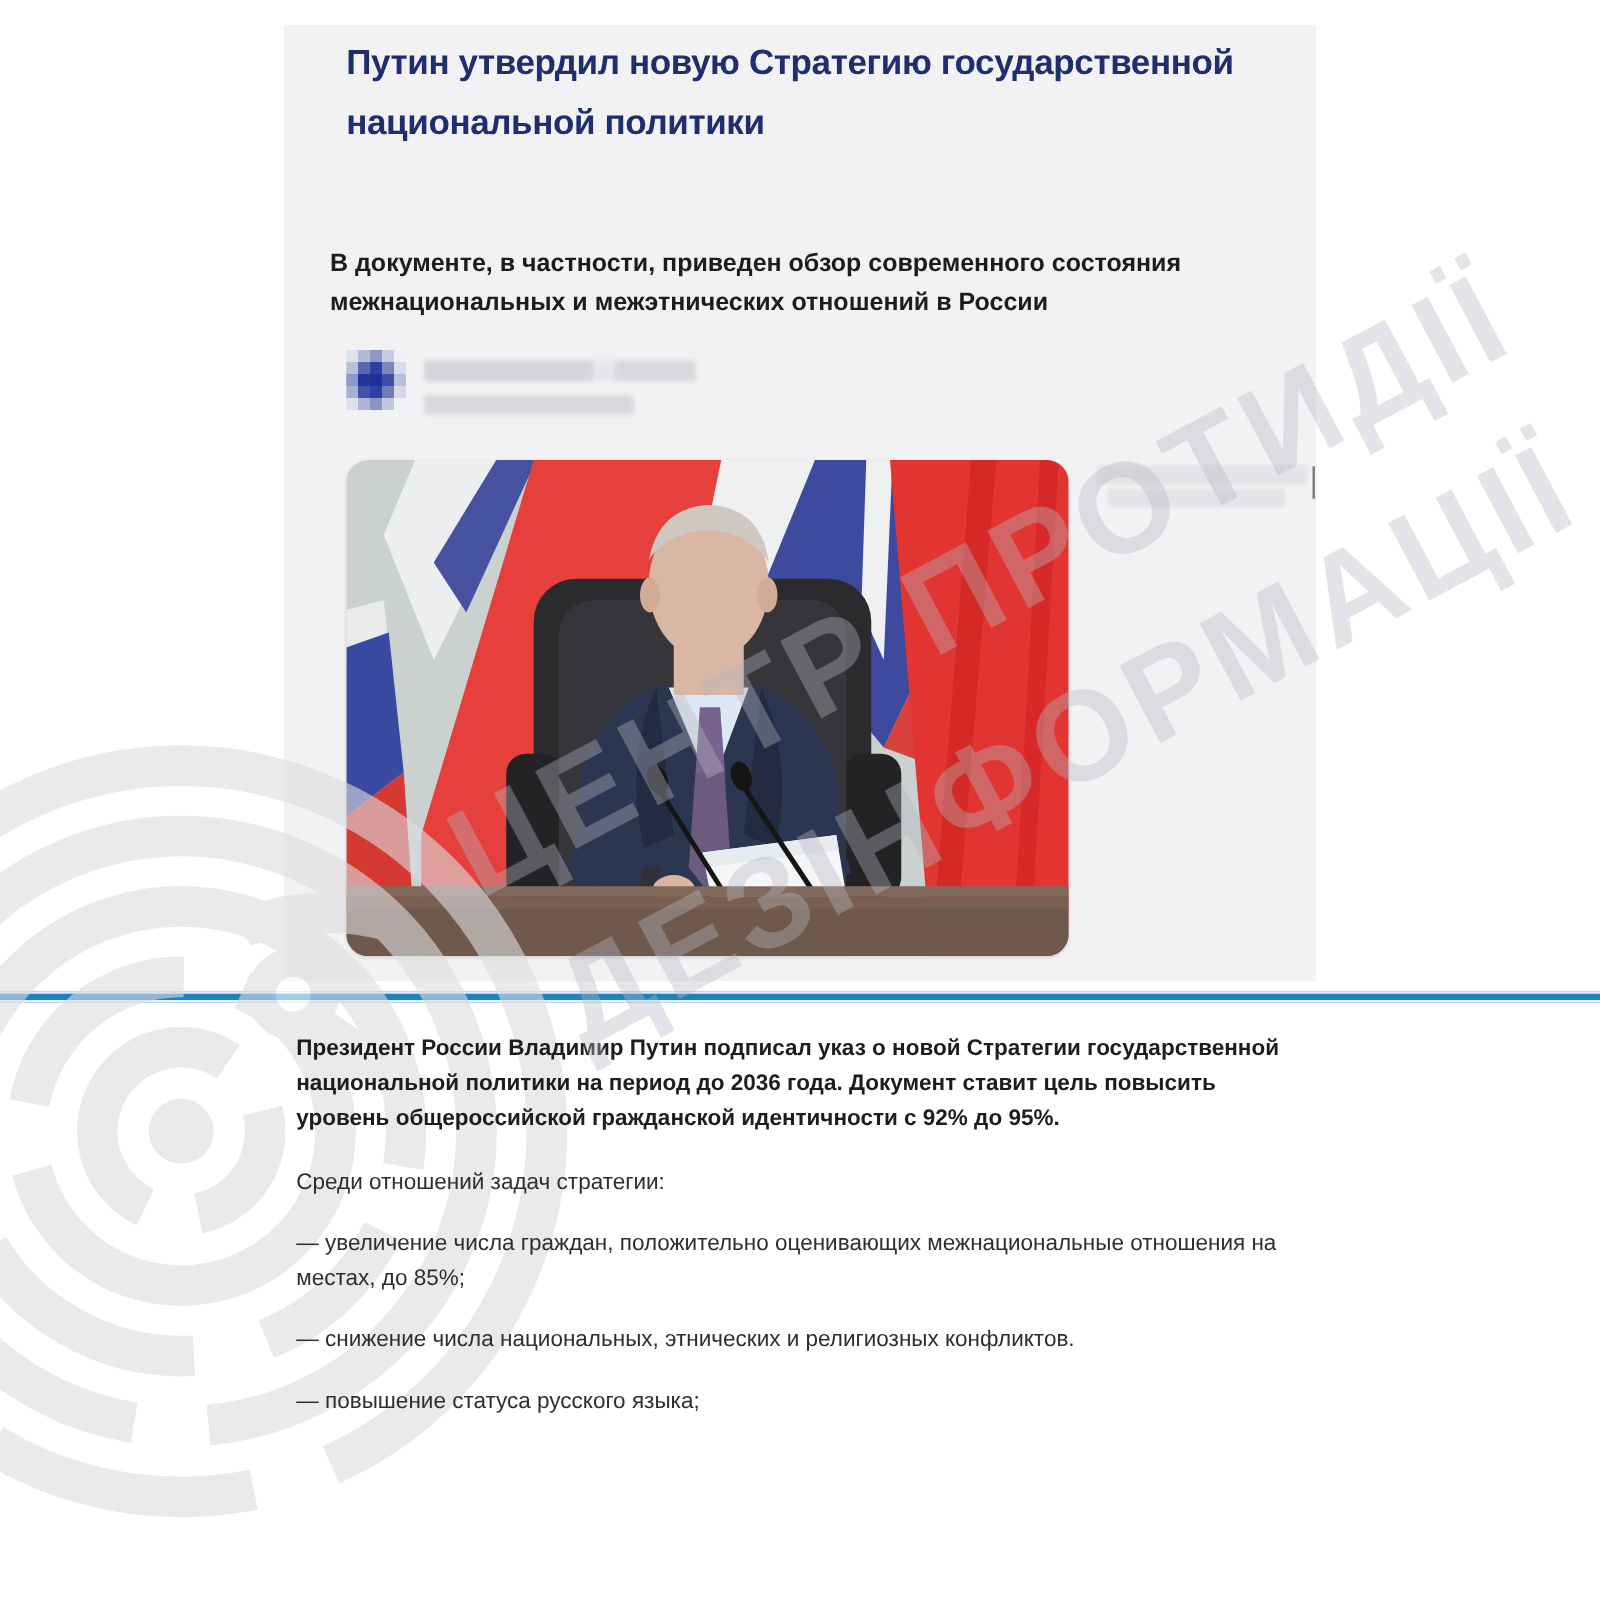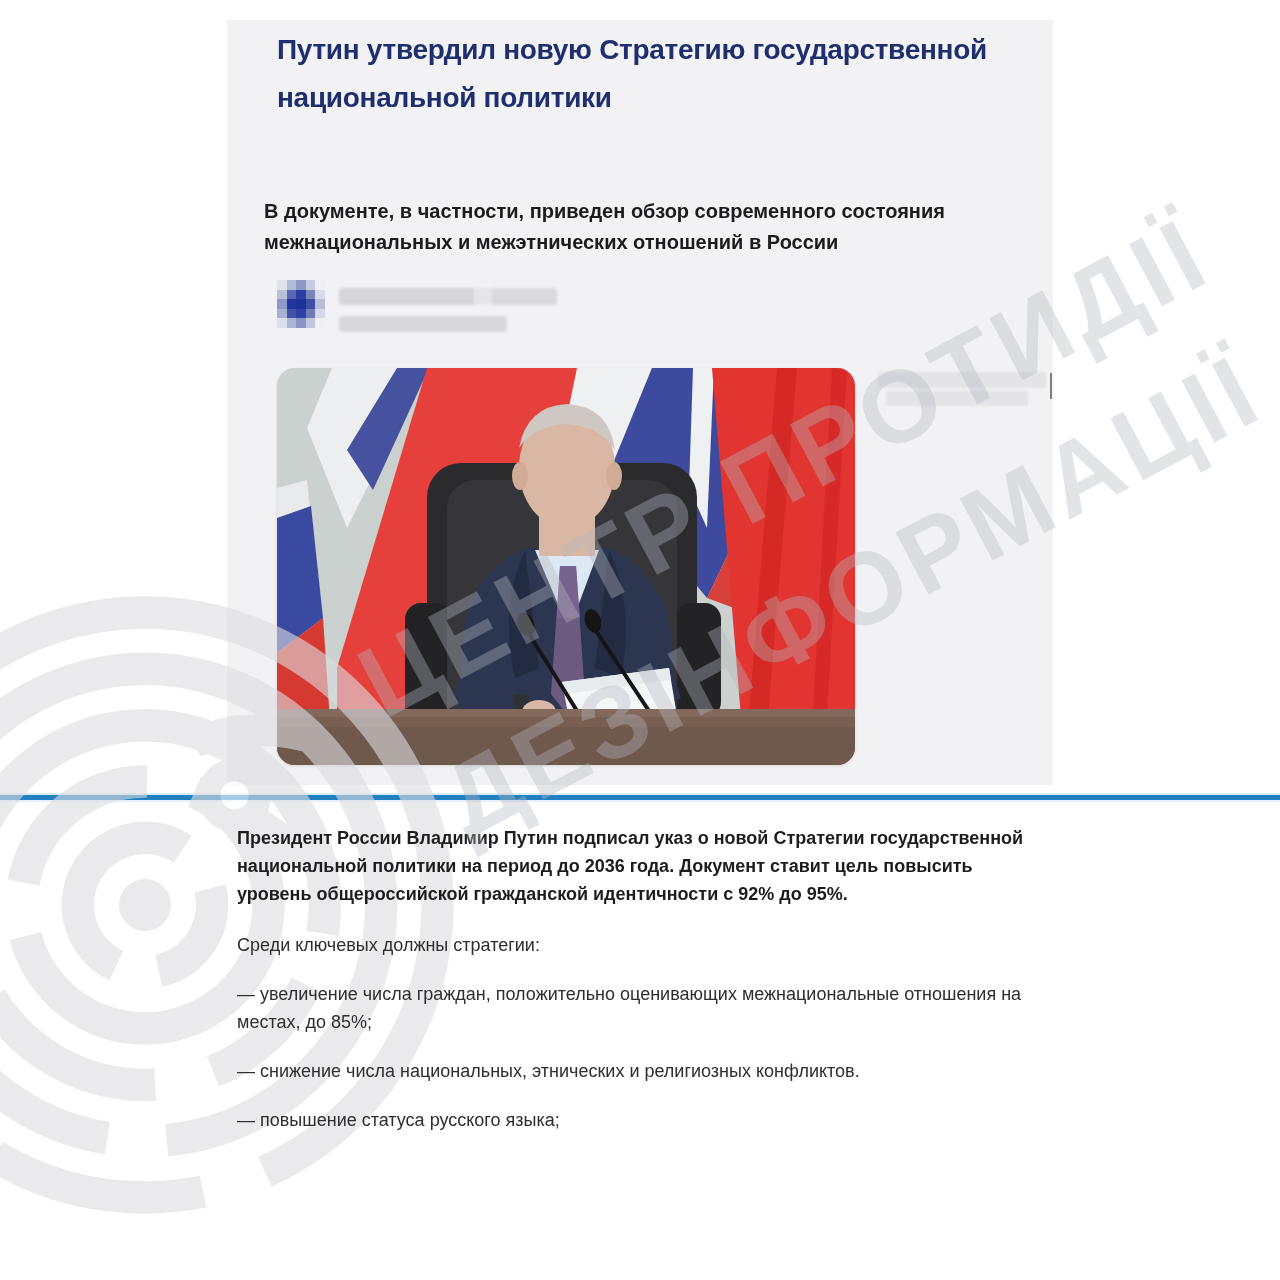--- a/index.html
+++ b/index.html
@@ -187,21 +187,21 @@
   <div class="abs caption-blur">
     <div class="cap-bar cap-bar1"></div>
     <div class="cap-bar cap-bar2"></div>
   </div>
   <div class="abs caret"></div>
 
   <div class="abs divider"></div>
 
   <div class="abs body-col">
     <p class="lead">Президент России Владимир Путин подписал указ о новой Стратегии государственной национальной политики на период до 2036 года. Документ ставит цель повысить уровень общероссийской гражданской идентичности с 92% до 95%.</p>
-    <p>Среди ключевых должны стратегии:</p>
+    <p>Среди отношений задач стратегии:</p>
     <p>— увеличение числа граждан, положительно оценивающих межнациональные отношения на местах, до 85%;</p>
     <p>— снижение числа национальных, этнических и религиозных конфликтов.</p>
     <p>— повышение статуса русского языка;</p>
 
   </div>
 
   <svg class="abs wm-logo" viewBox="0 0 600 600">
     <g fill="none" stroke="#dddde1" stroke-width="30">
       <circle cx="300" cy="300" r="270" stroke-dasharray="310 60 200 50 240 55 999"></circle>
       <circle cx="300" cy="300" r="218" stroke-dasharray="170 55 230 45 150 60 999" transform="rotate(40 300 300)"></circle>

